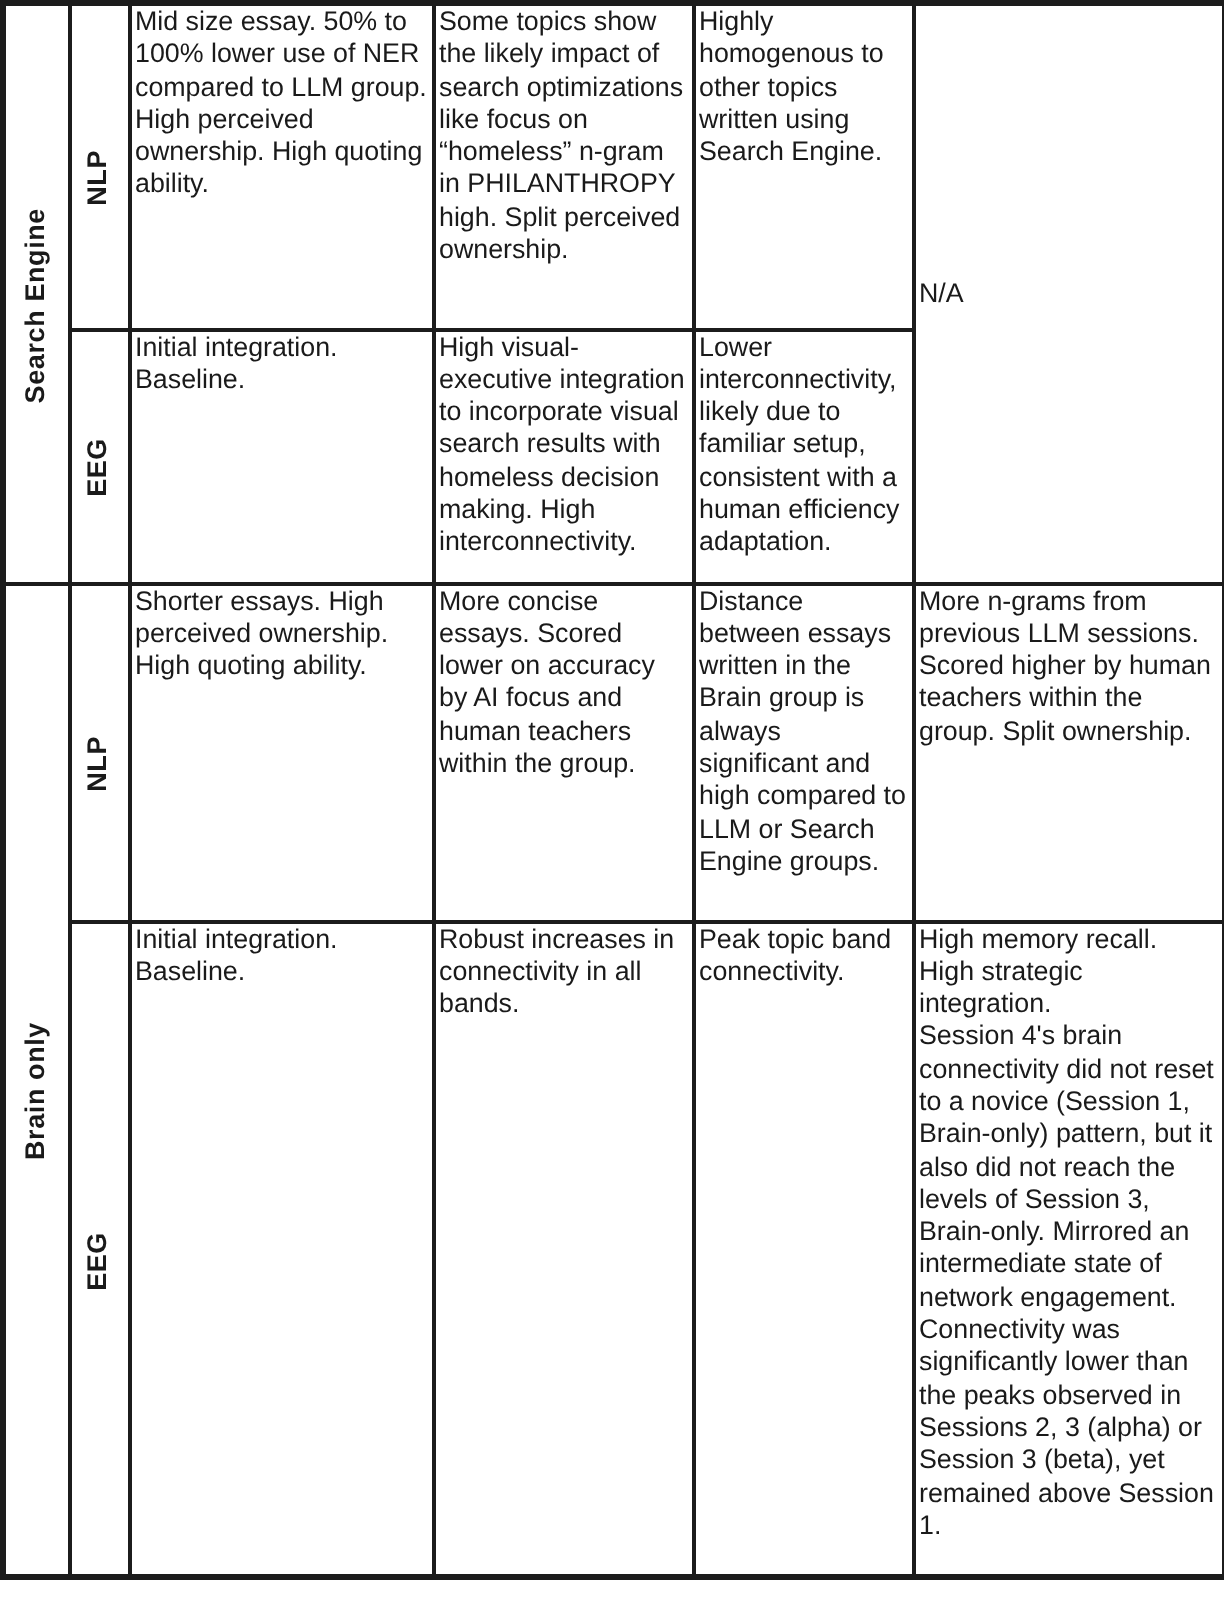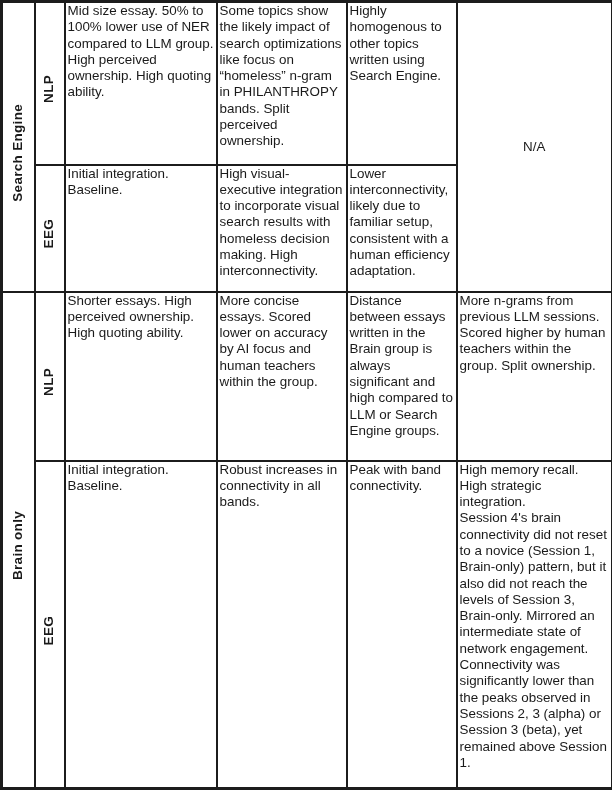--- a/index.html
+++ b/index.html
@@ -39,21 +39,20 @@
   .vert {
     writing-mode: vertical-rl;
     transform: rotate(180deg);
     display: inline-block;
     white-space: nowrap;
     font-size: 13.5px;
     letter-spacing: 0.3px;
   }
   td.na-cell {
     vertical-align: middle;
-    text-align: center;
   }
 </style>
 </head>
 <body>
 
 <table class="comparison">
   <colgroup>
     <col style="width:33px">
     <col style="width:30px">
     <col style="width:152px">
@@ -64,21 +63,21 @@
   <tbody>
 
     <tr style="height:163px">
       <td class="group-label" rowspan="2">
         <span class="vert">Search Engine</span>
       </td>
       <td class="mod-label">
         <span class="vert">NLP</span>
       </td>
       <td class="cell">Mid size essay. 50% to 100% lower use of NER compared to LLM group. High perceived ownership. High quoting ability.</td>
-      <td class="cell">Some topics show the likely impact of search optimizations like focus on “homeless” n-gram in PHILANTHROPY bands. Split perceived ownership.</td>
+      <td class="cell">Some topics show the likely impact of search optimizations like focus on “homeless” n-gram in PHILANTHROPY high. Split perceived ownership.</td>
       <td class="cell">Highly homogenous to other topics written using Search Engine.</td>
       <td class="na-cell" rowspan="2">N/A</td>
     </tr>
 
     <tr style="height:127px">
       <td class="mod-label">
         <span class="vert">EEG</span>
       </td>
       <td class="cell">Initial integration. Baseline.</td>
       <td class="cell">High visual-executive integration to incorporate visual search results with homeless decision making. High interconnectivity.</td>
@@ -97,19 +96,19 @@
       <td class="cell">Distance between essays written in the Brain group is always significant and high compared to LLM or Search Engine groups.</td>
       <td class="cell">More n-grams from previous LLM sessions. Scored higher by human teachers within the group. Split ownership.</td>
     </tr>
 
     <tr style="height:328px">
       <td class="mod-label">
         <span class="vert">EEG</span>
       </td>
       <td class="cell">Initial integration. Baseline.</td>
       <td class="cell">Robust increases in connectivity in all bands.</td>
-      <td class="cell">Peak with band connectivity.</td>
+      <td class="cell">Peak topic band connectivity.</td>
       <td class="cell">High memory recall. High strategic integration.
 Session 4's brain connectivity did not reset to a novice (Session 1, Brain-only) pattern, but it also did not reach the levels of Session 3, Brain-only. Mirrored an intermediate state of network engagement.
 Connectivity was significantly lower than the peaks observed in Sessions 2, 3 (alpha) or Session 3 (beta), yet remained above Session 1.</td>
     </tr>
   </tbody>
 </table>
 
 </body></html>

